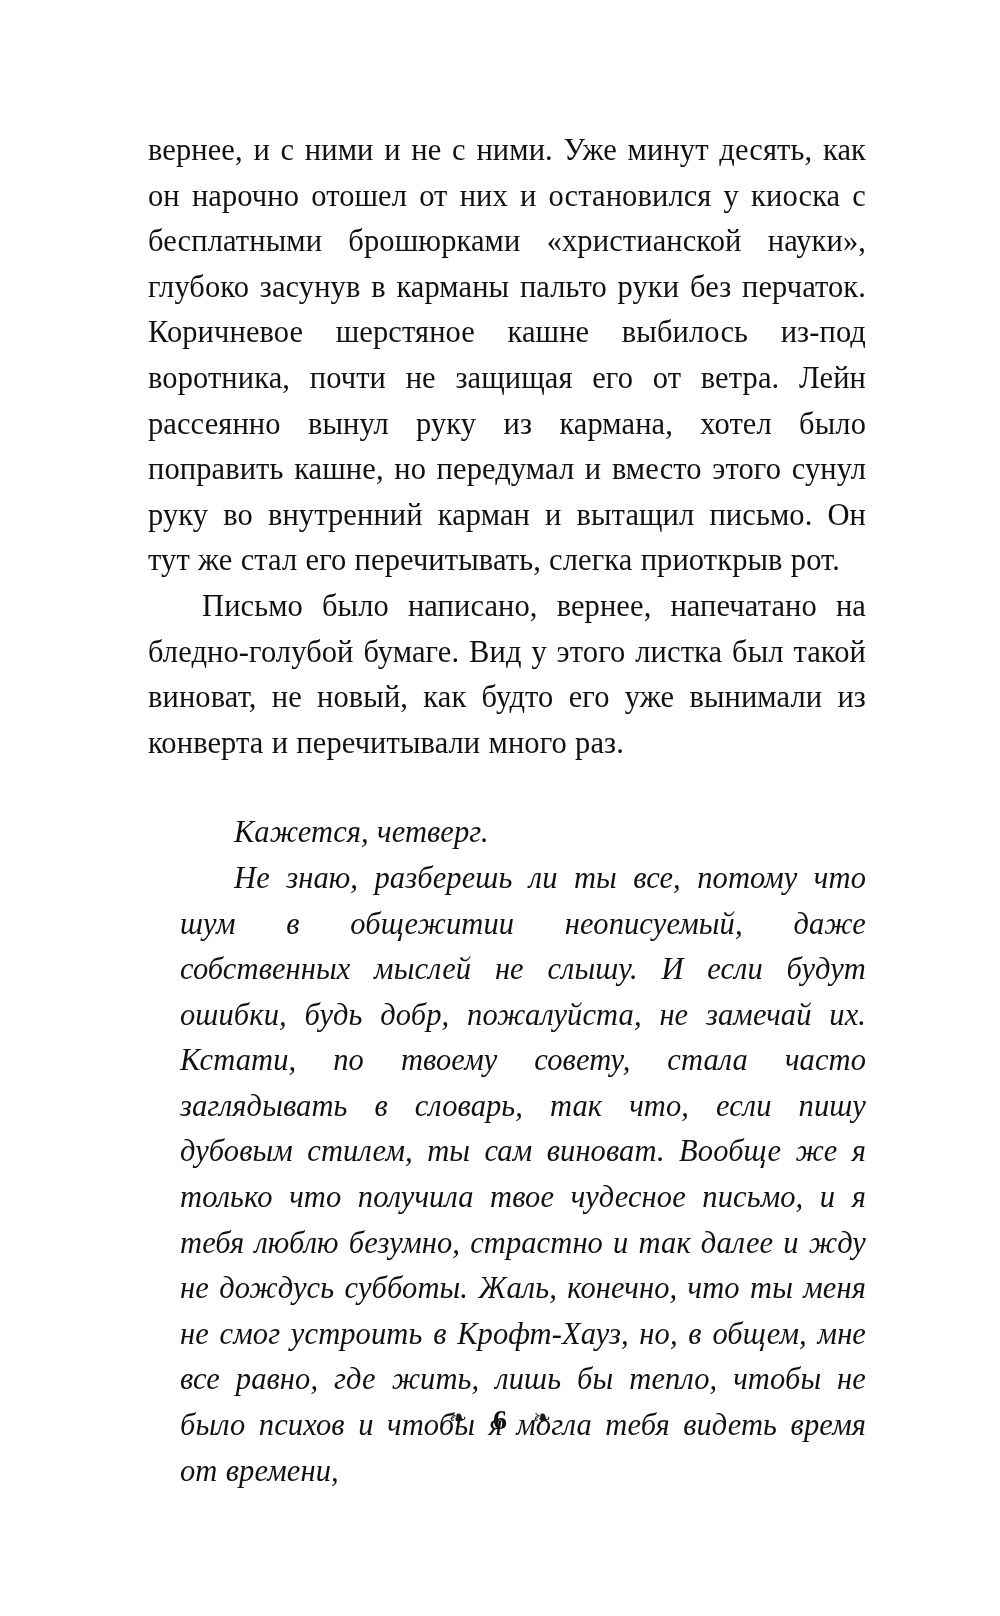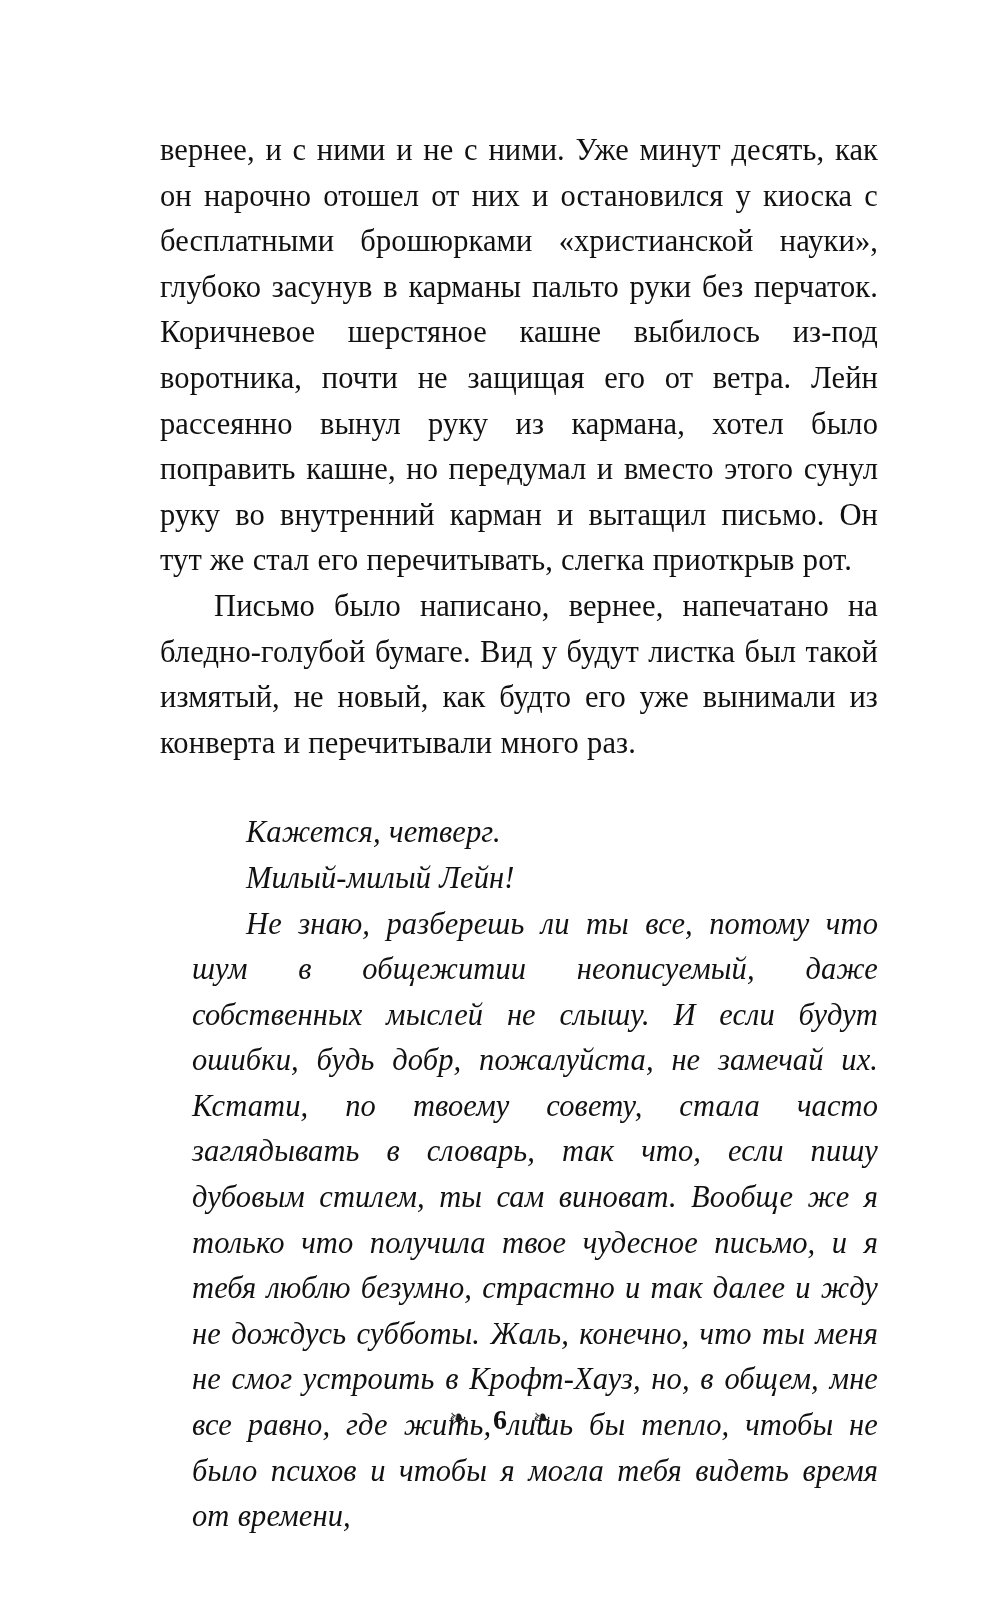--- a/index.html
+++ b/index.html
@@ -17,21 +17,21 @@
   }
   .page {
     position: absolute;
     left: 0; top: 0;
     width: 1000px;
     height: 1616px;
     background: #ffffff;
   }
   .text-column {
     position: absolute;
-    left: 160px;
+    left: 148px;
     top: 128px;
     width: 718px;
   }
   p {
     margin: 0;
     font-size: 30.5px;
     line-height: 45.6px;
     text-align: justify;
     text-justify: inter-word;
     letter-spacing: 0.1px;
@@ -84,25 +84,24 @@
 </style>
 </head>
 <body>
 
 <div class="page">
 
   <div class="text-column">
 
     <p>вернее, и с ними и не с ними. Уже минут десять, как он нарочно отошел от них и остановился у киоска с бесплатными брошюрками «христианской науки», глубоко засунув в карманы пальто руки без перчаток. Коричневое шерстяное кашне выбилось из-под воротника, почти не защищая его от ветра. Лейн рассеянно вынул руку из кармана, хотел было поправить кашне, но передумал и вместо этого сунул руку во внутренний карман и вытащил письмо. Он тут же стал его перечитывать, слегка приоткрыв рот.</p>
 
-    <p class="indent">Письмо было написано, вернее, напечатано на бледно-голубой бумаге. Вид у будут листка был такой измятый, не новый, как будто его уже вынимали из конверта и перечитывали много раз.</p>
+    <p class="indent">Письмо было написано, вернее, напечатано на бледно-голубой бумаге. Вид у этого листка был такой виноват, не новый, как будто его уже вынимали из конверта и перечитывали много раз.</p>
 
     <div class="letter-block">
       <p class="letter-line">Кажется, четверг.</p>
-      <p class="letter-line">Милый-милый Лейн!</p>
       <p class="indent">Не знаю, разберешь ли ты все, потому что шум в общежитии неописуемый, даже собственных мыслей не слышу. И если будут ошибки, будь добр, пожалуйста, не замечай их. Кстати, по твоему совету, стала часто заглядывать в словарь, так что, если пишу дубовым стилем, ты сам виноват. Вообще же я только что получила твое чудесное письмо, и я тебя люблю безумно, страстно и так далее и жду не дождусь субботы. Жаль, конечно, что ты меня не смог устроить в Крофт-Хауз, но, в общем, мне все равно, где жить, лишь бы тепло, чтобы не было психов и чтобы я могла тебя видеть время от времени,</p>
     </div>
 
   </div>
 
   <div class="footer">
     <span class="orn left">❧</span>
     <span class="pageno">6</span>
     <span class="orn right">❧</span>
   </div>

